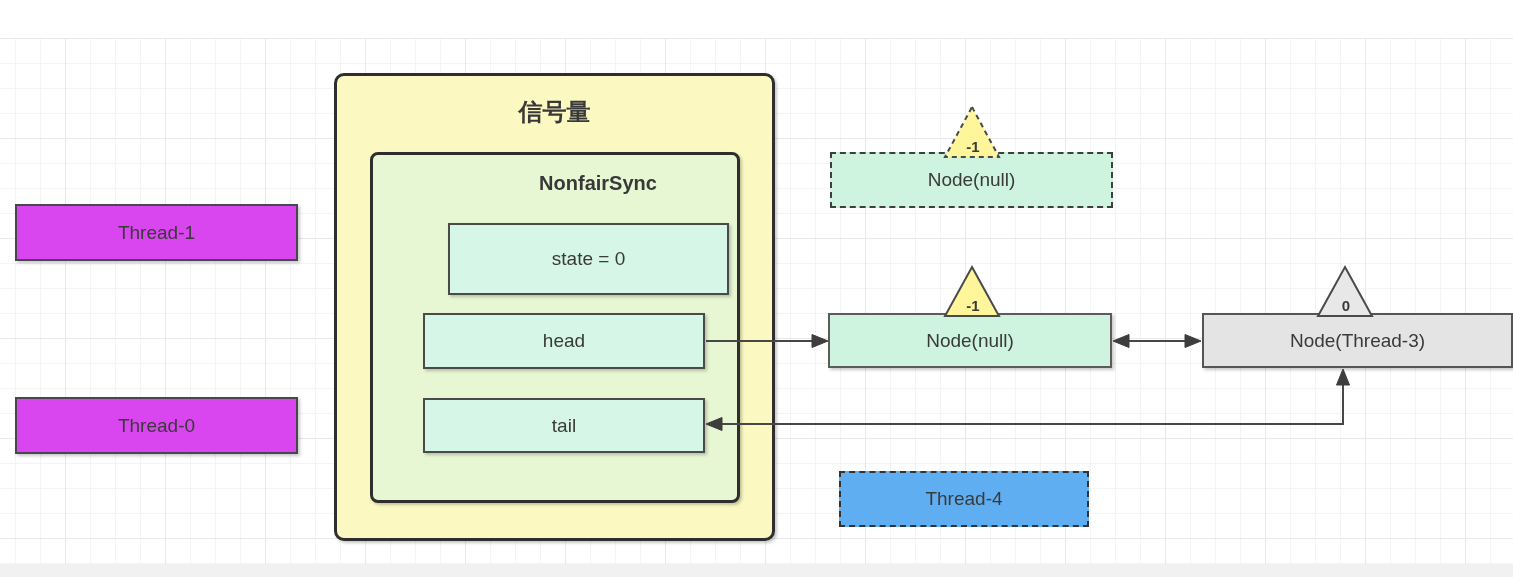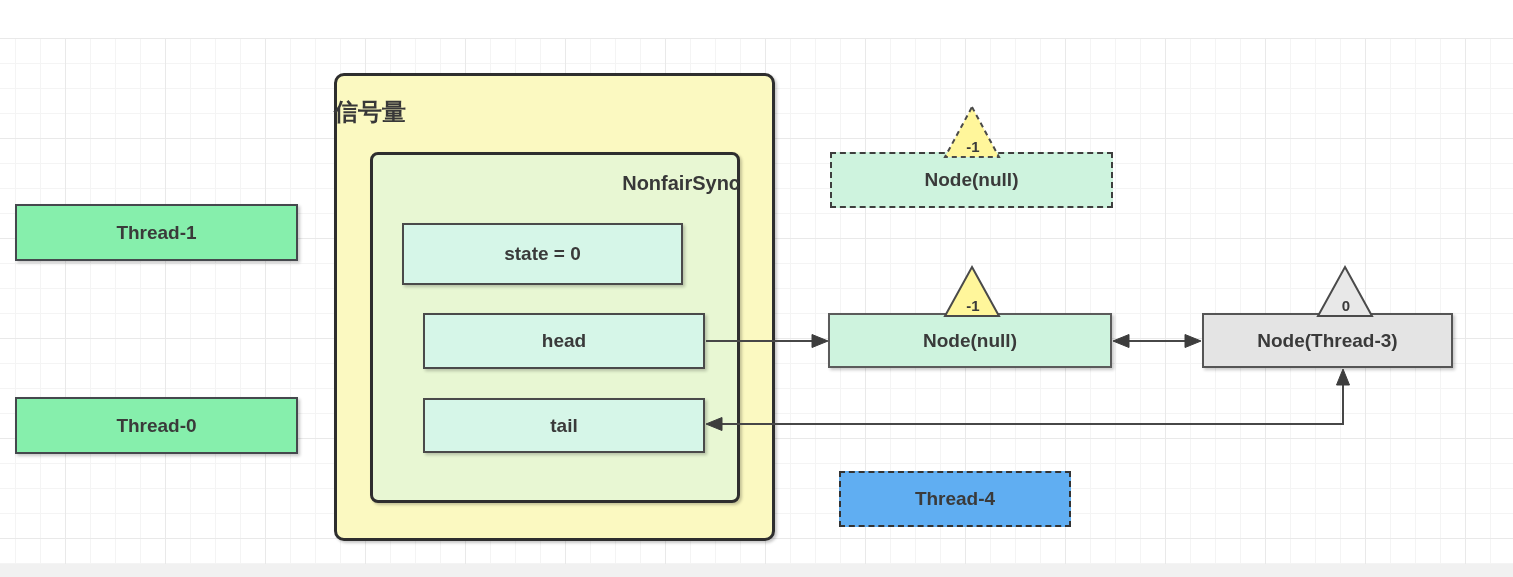--- a/index.html
+++ b/index.html
@@ -11,52 +11,52 @@
     background-image:
       linear-gradient(to right,#e9e9e9 1px,transparent 1px),
       linear-gradient(to bottom,#e9e9e9 1px,transparent 1px),
       linear-gradient(to right,#f4f4f4 1px,transparent 1px),
       linear-gradient(to bottom,#f4f4f4 1px,transparent 1px);
     background-size:100px 100px,100px 100px,25px 25px,25px 25px;
     background-position:65px 0,0 0,15px 0,0 0;}
   .bottom-strip{position:absolute;left:0;top:564px;width:1513px;height:13px;background:#f1f1f1;}
 
   .shape{position:absolute;box-sizing:border-box;display:flex;align-items:center;justify-content:center;
-    font-weight:bold;color:#3a3a3a;z-index:10;}
+    font-weight:normal;color:#3a3a3a;z-index:10;}
   .shadow{box-shadow:2px 2px 3px rgba(0,0,0,0.22);}
 
   
-  .thread{width:283px;height:57px;background:#86efac;border:2px solid #45484d;font-size:19px;}
+  .thread{width:283px;height:57px;background:#d946ef;border:2px solid #45484d;font-size:19px;}
   .thread-1{left:15px;top:204px;}
   .thread-2{left:15px;top:300px;}
   .thread-0{left:15px;top:397px;text-align:center;}
 
   
   .semaphore{left:334px;top:73px;width:441px;height:468px;background:#fbf9c1;
     border:3px solid #2e2e2e;border-radius:10px;z-index:2;}
-  .semaphore-title{position:absolute;left:334px;top:96px;width:441px;text-align:left;
+  .semaphore-title{position:absolute;left:334px;top:96px;width:441px;text-align:center;
     font-weight:bold;font-size:24px;color:#383838;z-index:3;}
   .nonfair{left:370px;top:152px;width:370px;height:351px;background:#e8f7d3;
     border:3px solid #2e2e2e;border-radius:8px;z-index:4;}
-  .nonfair-title{position:absolute;left:370px;top:172px;width:370px;text-align:right;
-    font-weight:bold;font-size:20px;color:#383838;z-index:5;}
+  .nonfair-title{position:absolute;left:370px;top:172px;width:370px;text-align:center;
+    font-weight:bold;font-size:20px;color:#383838;z-index:5;padding-left:43px;}
   .field{background:#d6f6e8;border:2px solid #4a4a4a;font-size:19px;z-index:6;}
-  .field-state{left:402px;top:223px;width:281px;height:62px;}
+  .field-state{left:448px;top:223px;width:281px;height:72px;}
   .field-head{left:423px;top:313px;width:282px;height:56px;}
   .field-tail{left:423px;top:398px;width:282px;height:55px;}
 
   
   .node{font-size:19px;}
   .node-mint{background:#cef3de;}
   .node-top{left:830px;top:152px;width:283px;height:56px;border:2px dashed #3e3e3e;}
   .node-mid{left:828px;top:313px;width:284px;height:55px;border:2px solid #5b5b5b;}
-  .node-t3{left:1202px;top:313px;width:251px;height:55px;background:#e4e4e4;border:2px solid #555;justify-content:center;}
+  .node-t3{left:1202px;top:313px;width:311px;height:55px;background:#e4e4e4;border:2px solid #555;justify-content:center;}
 
   
-  .thread-4{left:839px;top:471px;width:232px;height:56px;background:#60aef2;
+  .thread-4{left:839px;top:471px;width:250px;height:56px;background:#60aef2;
     border:2px dashed #333;font-size:19px;}
 
   
   .tri{position:absolute;z-index:20;overflow:visible;}
   .tri text{font-weight:bold;font-size:15px;fill:#3a3a3a;text-anchor:middle;}
   .tri-top{left:943px;top:104px;}
   .tri-mid{left:943px;top:264px;}
   .tri-t3{left:1316px;top:264px;}
 
   

